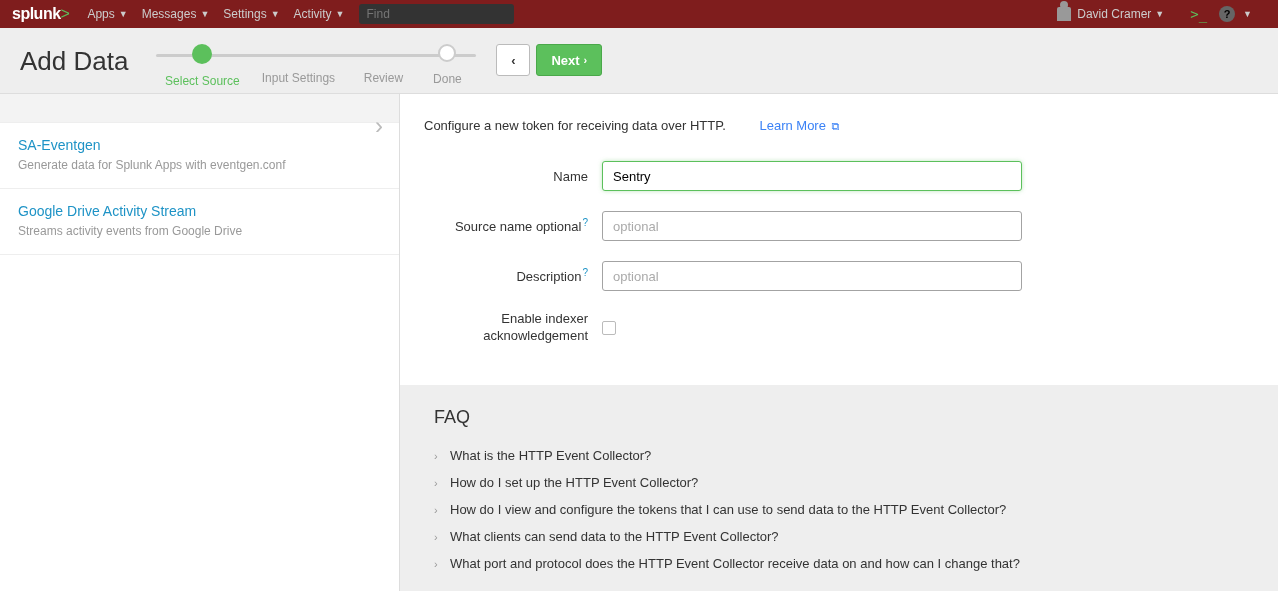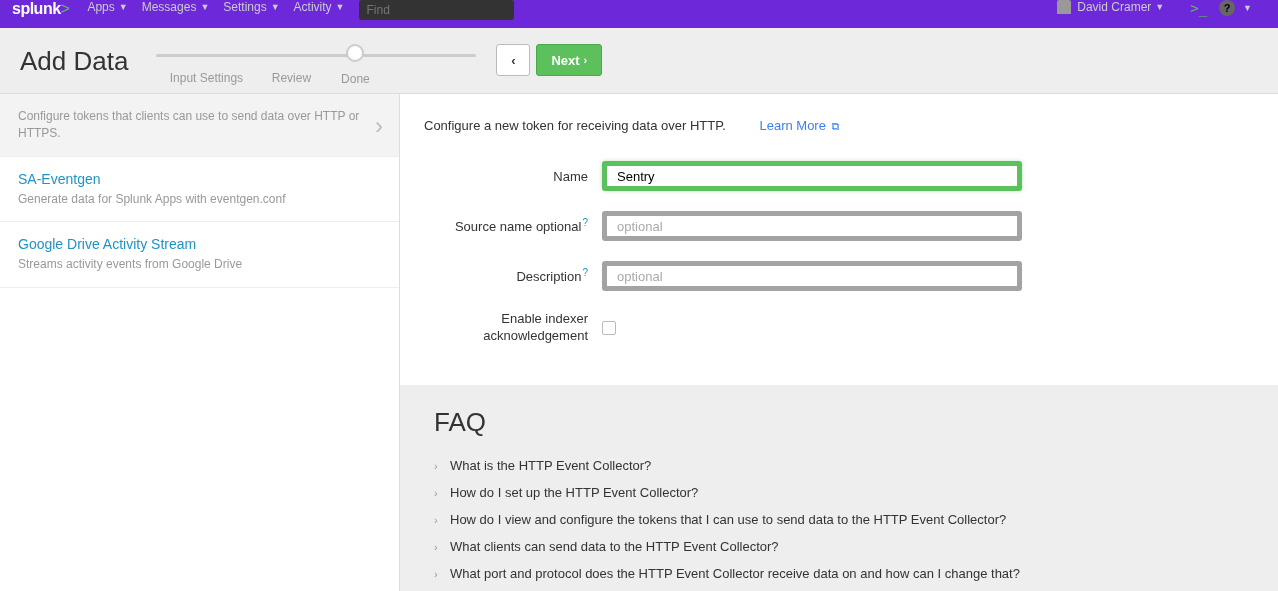--- a/index.html
+++ b/index.html
@@ -1,19 +1,19 @@
 <!DOCTYPE html>
 <html><head>
 <meta charset="utf-8">
 <style>
   * { box-sizing: border-box; margin: 0; padding: 0; }
   body { font-family: "Helvetica Neue", Helvetica, Arial, sans-serif; font-size: 13px; color: #333; background: #fff; width: 1278px; }
   
   
-  .navbar { background: #6d28d9; color: #ccc; height: 28px; display: flex; align-items: flex-start; padding: 0 12px; font-size: 12px; }
+  .navbar { background: #7f1d1d; color: #ccc; height: 28px; display: flex; align-items: center; padding: 0 12px; font-size: 12px; }
   .nav-logo { color: #fff; font-weight: bold; font-size: 16px; letter-spacing: -0.5px; margin-right: 18px; }
   .nav-logo .gt { color: #5cc05c; font-weight: normal; }
   .nav-item { color: #ccc; margin-right: 14px; cursor: pointer; display: inline-flex; align-items: center; }
   .nav-item .caret-dn { margin-left: 4px; font-size: 9px; }
   .nav-search { background: #333; border: none; border-radius: 3px; color: #ccc; padding: 3px 8px; width: 155px; font-size: 12px; height: 20px; }
   .nav-spacer { flex: 1; }
   .nav-user-icon { width: 14px; height: 14px; background: #999; border-radius: 2px 2px 0 0; position: relative; margin-right: 6px; }
   .nav-user-icon::before { content: ""; position: absolute; top: -6px; left: 3px; width: 8px; height: 8px; border-radius: 50%; background: #999; }
   .nav-prompt { font-family: monospace; margin: 0 12px; color: #5cc05c; font-size: 14px; }
   .nav-help { width: 16px; height: 16px; border-radius: 50%; background: #666; color: #000; display: inline-flex; align-items: center; justify-content: center; font-size: 11px; font-weight: bold; margin-right: 4px; }
@@ -49,29 +49,29 @@
   
   .content { flex: 1; }
   .config-intro { padding: 24px 30px 12px 24px; font-size: 13px; color: #333; }
   .learn-more { color: #3b82f6; cursor: pointer; margin-left: 30px; }
   .learn-more .ext { font-size: 11px; margin-left: 2px; }
   
   .form-row { display: flex; align-items: center; margin: 8px 0 20px; }
   .form-label { width: 178px; text-align: right; padding-right: 14px; font-size: 13px; color: #333; position: relative; }
   .form-label .help-q { color: #1e93c6; font-size: 10px; vertical-align: super; margin-left: 1px; cursor: pointer; }
   .form-label.twoline { line-height: 1.3; }
-  .form-input { width: 420px; height: 30px; border: 5px solid #a3a3a3; border-radius: 3px; padding: 0 10px; font-size: 13px; }
+  .form-input { width: 420px; height: 30px; border: 1px solid #a3a3a3; border-radius: 3px; padding: 0 10px; font-size: 13px; }
   .form-input.focused { border-color: #5cc05c; box-shadow: 0 0 4px rgba(92,192,92,0.4); outline: none; }
   .form-input::placeholder { color: #aaa; }
   .form-check { margin-left: 0; }
   .chk { width: 14px; height: 14px; border: 1px solid #bbb; border-radius: 2px; display: inline-block; background: #fff; }
   
   
   .faq { background: #eee; padding: 22px 30px 30px 34px; }
-  .faq h2 { font-size: 26px; font-weight: 300; color: #333; margin-bottom: 14px; }
+  .faq h2 { font-size: 18px; font-weight: 300; color: #333; margin-bottom: 14px; }
   .faq-item { font-size: 13px; color: #333; padding: 6px 0; cursor: pointer; }
   .faq-item .chev { color: #999; font-size: 11px; margin-right: 8px; display: inline-block; width: 8px; }
 </style>
 </head>
 <body>
 
 <div class="navbar">
   <span class="nav-logo"><span>splunk</span><span class="gt">&gt;</span></span>
   <span class="nav-item">
       <span>Apps</span>
@@ -101,20 +101,24 @@
       <span class="nav-help">?</span>
       <span class="caret-dn">▼</span>
     </span>
 </div>
 
 <div class="header-row">
   <div class="page-title">Add Data</div>
 
   <div class="stepper" style="width:320px;">
     <div class="step-track"></div>
+    <div class="step active">
+      <div class="step-dot"></div>
+      <div class="step-label">Select Source</div>
+    </div>
     <div class="step" style="width:100px;text-align:center;">
       <div class="step-dot" style="visibility:hidden;"></div>
       <div class="step-label">Input Settings</div>
     </div>
     <div class="step" style="width:70px;">
       <div class="step-dot" style="visibility:hidden;"></div>
       <div class="step-label">Review</div>
     </div>
     <div class="step pending" style="width:58px;">
       <div class="step-dot"></div>
@@ -129,21 +133,20 @@
     <button class="btn btn-next">
         <span>Next</span>
         <span class="chev">›</span>
       </button>
   </div>
 </div>
 
 <div class="main">
   <div class="sidebar">
     <div class="src-item active">
-      <div class="src-desc">Configure tokens that clients can use to send data over HTTP or HTTPS.</div>
     </div>
     <div class="src-item">
       <div class="src-title">SA-Eventgen</div>
       <div class="src-desc">Generate data for Splunk Apps with eventgen.conf</div>
     </div>
     <div class="src-item">
       <div class="src-title">Google Drive Activity Stream</div>
       <div class="src-desc">Streams activity events from Google Drive</div>
     </div>
   </div>

